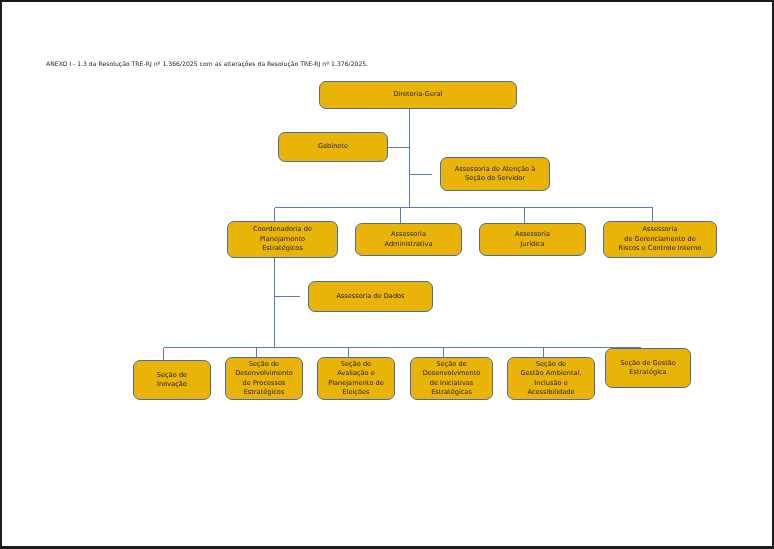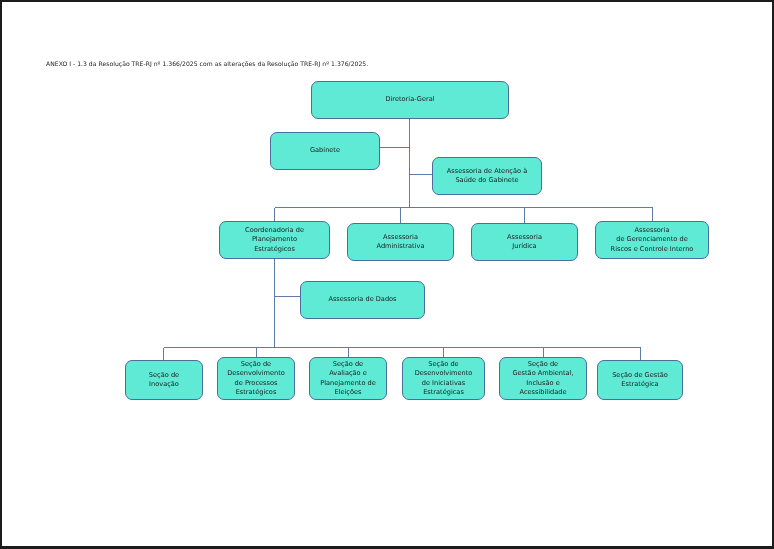--- a/index.html
+++ b/index.html
@@ -33,31 +33,32 @@
     position: absolute;
     left: 0;
     top: 0;
     width: 772px;
     height: 544px;
     pointer-events: none;
   }
   .node {
     position: absolute;
     box-sizing: border-box;
-    background: #5eead4;
+    background: #eab308;
     border: 0.9px solid #4a6f9e;
     border-radius: 7px;
     display: flex;
     align-items: center;
     justify-content: center;
     text-align: center;
     color: #1d1d1d;
     font-size: 6.6px;
     line-height: 1.42;
-    padding: 18px 3px;
+    padding: 8px 3px;
+    margin-left: 8px;
   }
   .node span {
     display: block;
     white-space: pre-line;
   }
 </style>
 </head>
 <body>
 
 <div id="page">
@@ -96,21 +97,21 @@
 
   <div id="nodes">
       <div class="node" style="left: 309px; top: 79px; width: 198px; height: 28px;">
         <span>Diretoria-Geral</span>
       </div>
       <div class="node" style="left: 268px; top: 130px; width: 110px; height: 30px; text-align: right;">
         <span>Gabinete</span>
       </div>
       <div class="node" style="left: 430px; top: 155px; width: 110px; height: 34px;">
         <span>Assessoria de Atenção à
-Saúde do Gabinete</span>
+Seção do Servidor</span>
       </div>
       <div class="node" style="left: 217px; top: 219px; width: 111px; height: 37px;">
         <span>Coordenadoria de
 Planejamento
 Estratégicos</span>
       </div>
       <div class="node" style="left: 345px; top: 221px; width: 107px; height: 33px;">
         <span>Assessoria
 Administrativa</span>
       </div>
@@ -147,19 +148,19 @@
 Desenvolvimento
 de Iniciativas
 Estratégicas</span>
       </div>
       <div class="node" style="left: 497px; top: 355px; width: 88px; height: 43px;">
         <span>Seção de
 Gestão Ambiental,
 Inclusão e
 Acessibilidade</span>
       </div>
-      <div class="node" style="left: 595px; top: 358px; width: 86px; height: 40px;">
+      <div class="node" style="left: 595px; top: 346px; width: 86px; height: 40px;">
         <span>Seção de Gestão
 Estratégica</span>
       </div>
     </div>
 
 </div>
 
 </body></html>

